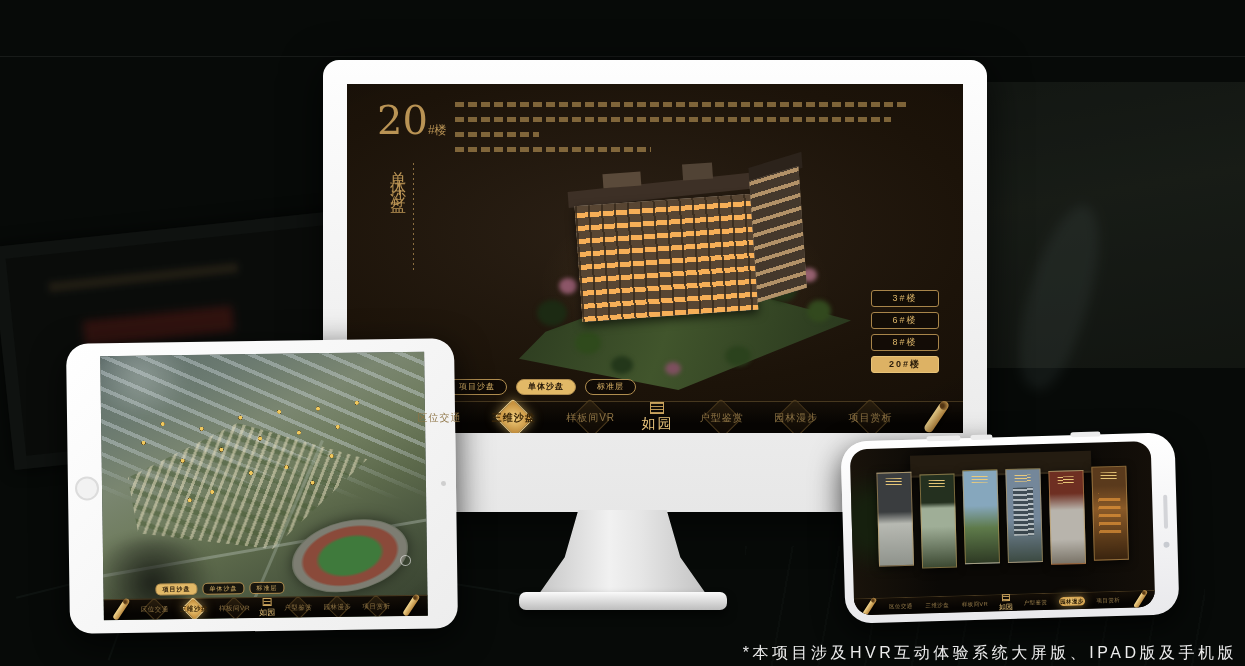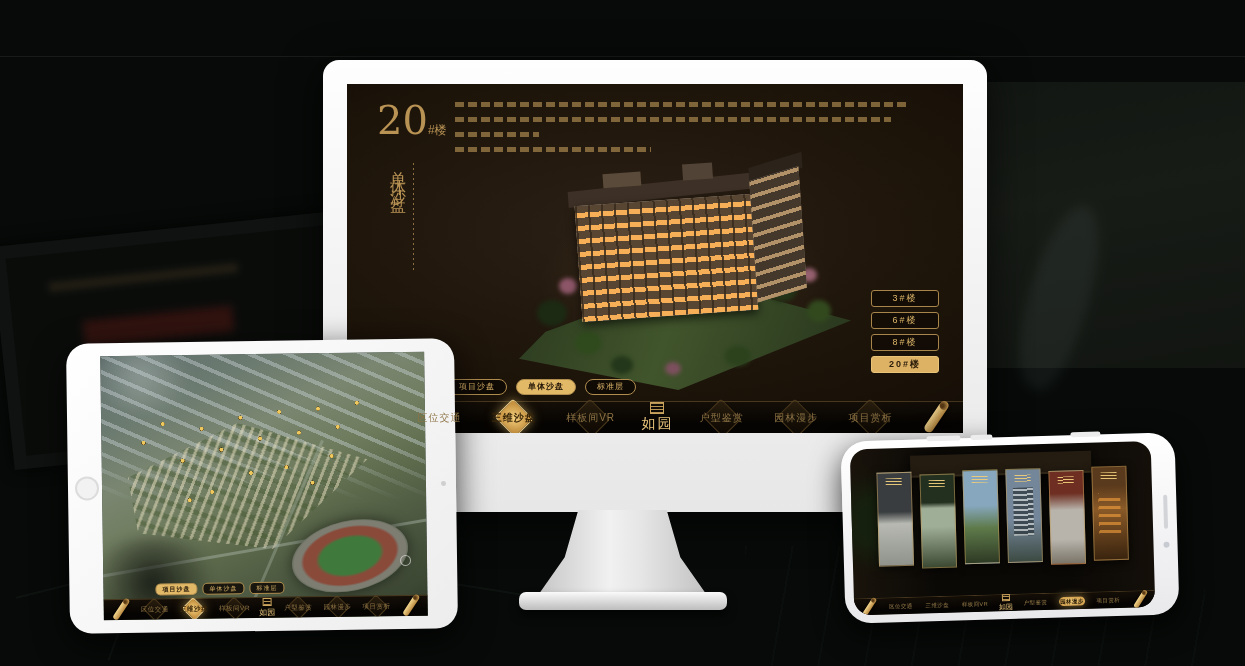--- a/index.html
+++ b/index.html
@@ -382,13 +382,14 @@
           <div class="txt">如园</div>
         </div>
         <div class="mitem"><span class="txt">户型鉴赏</span></div>
         <div class="mitem active"><span class="txt">园林漫步</span></div>
         <div class="mitem"><span class="txt">项目赏析</span></div>
         <div class="scroll-icon"></div>
       </div>
     </div>
   </div>
 
+  <div class="footnote">*本项目涉及HVR互动体验系统大屏版、IPAD版及手机版</div>
 </div>
 
 </body></html>

